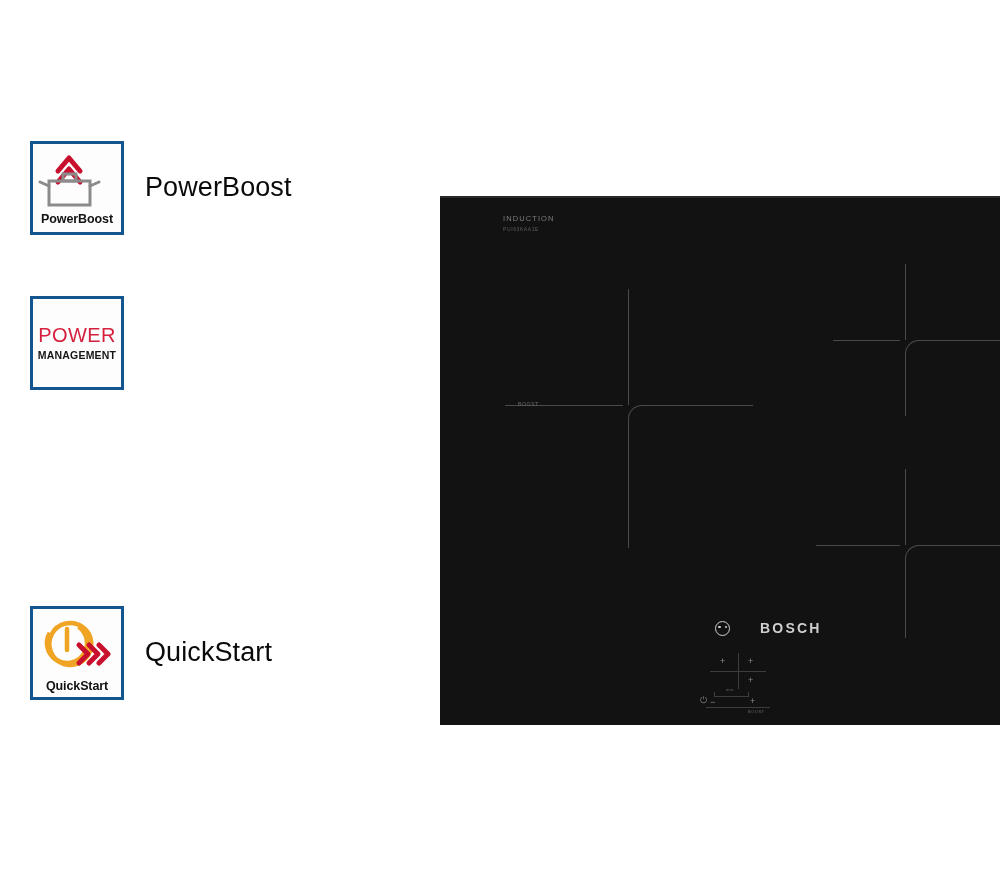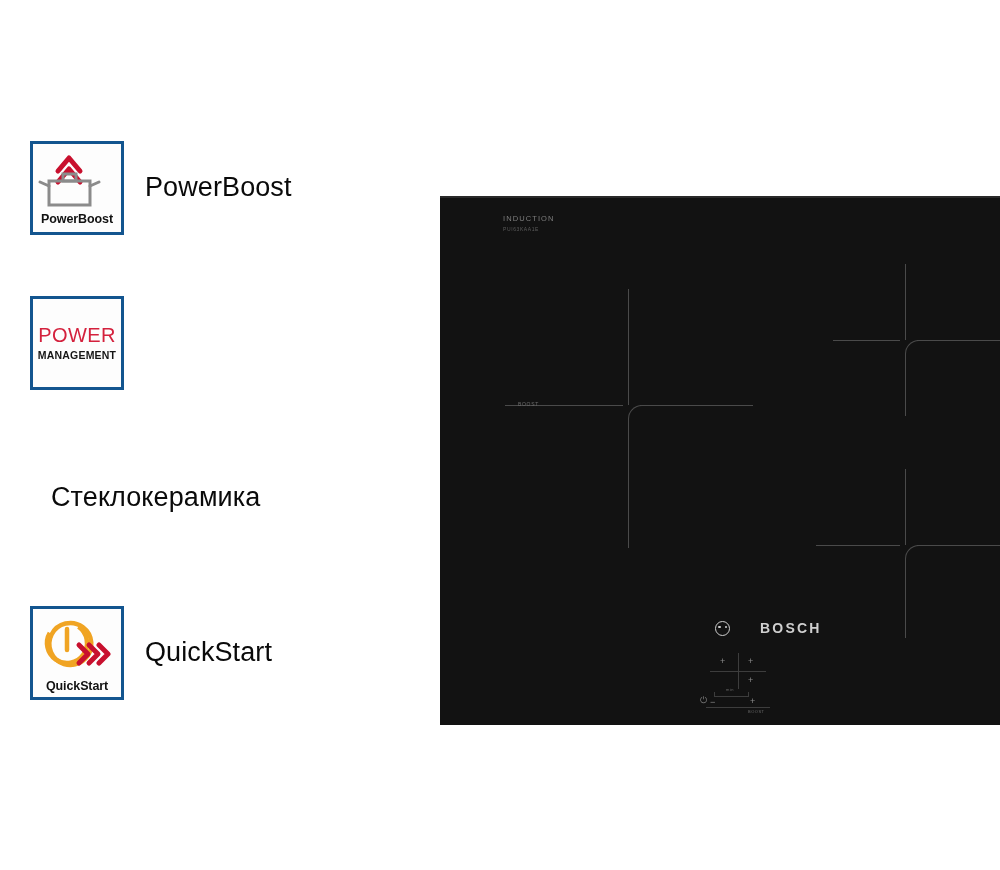--- a/index.html
+++ b/index.html
@@ -255,21 +255,20 @@
   <div class="feature-row" data-row="1">
     <div class="badge">
       <div class="badge-inner">
         <div class="pm-word">POWER</div>
         <div class="pm-sub">MANAGEMENT</div>
       </div>
     </div>
   </div>
 
   <div class="feature-row" data-row="2">
-    <div class="feature-label">Стеклокерамика</div>
   </div>
 
   <div class="feature-row" data-row="3">
     <div class="badge">
       <div class="badge-inner">
         <svg class="qs-art" viewBox="0 0 68 55">
 
           <path d="M42,42 A21,21 0 1 0 21,47 A21,21 0 0 0 42,42" fill="none" stroke="#f0a423" stroke-width="4.5" stroke-linecap="round"></path>
           <circle cx="24" cy="26" r="20" fill="none" stroke="#f0a423" stroke-width="4.5" stroke-dasharray="92 50" transform="rotate(-55 24 26)"></circle>
           <line x1="24" y1="12" x2="24" y2="33" stroke="#f0a423" stroke-width="4.5" stroke-linecap="round"></line>

